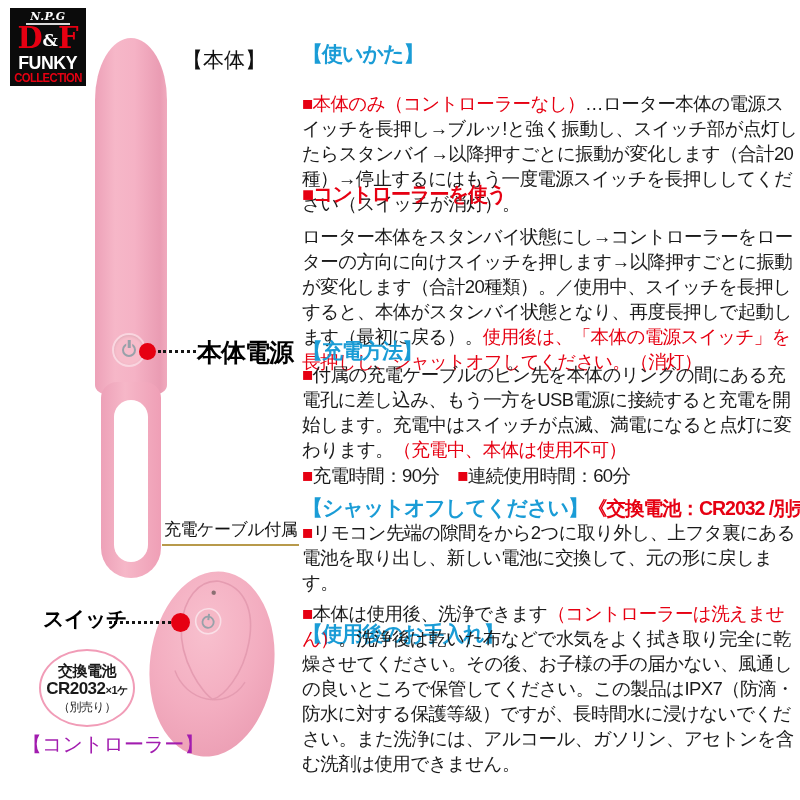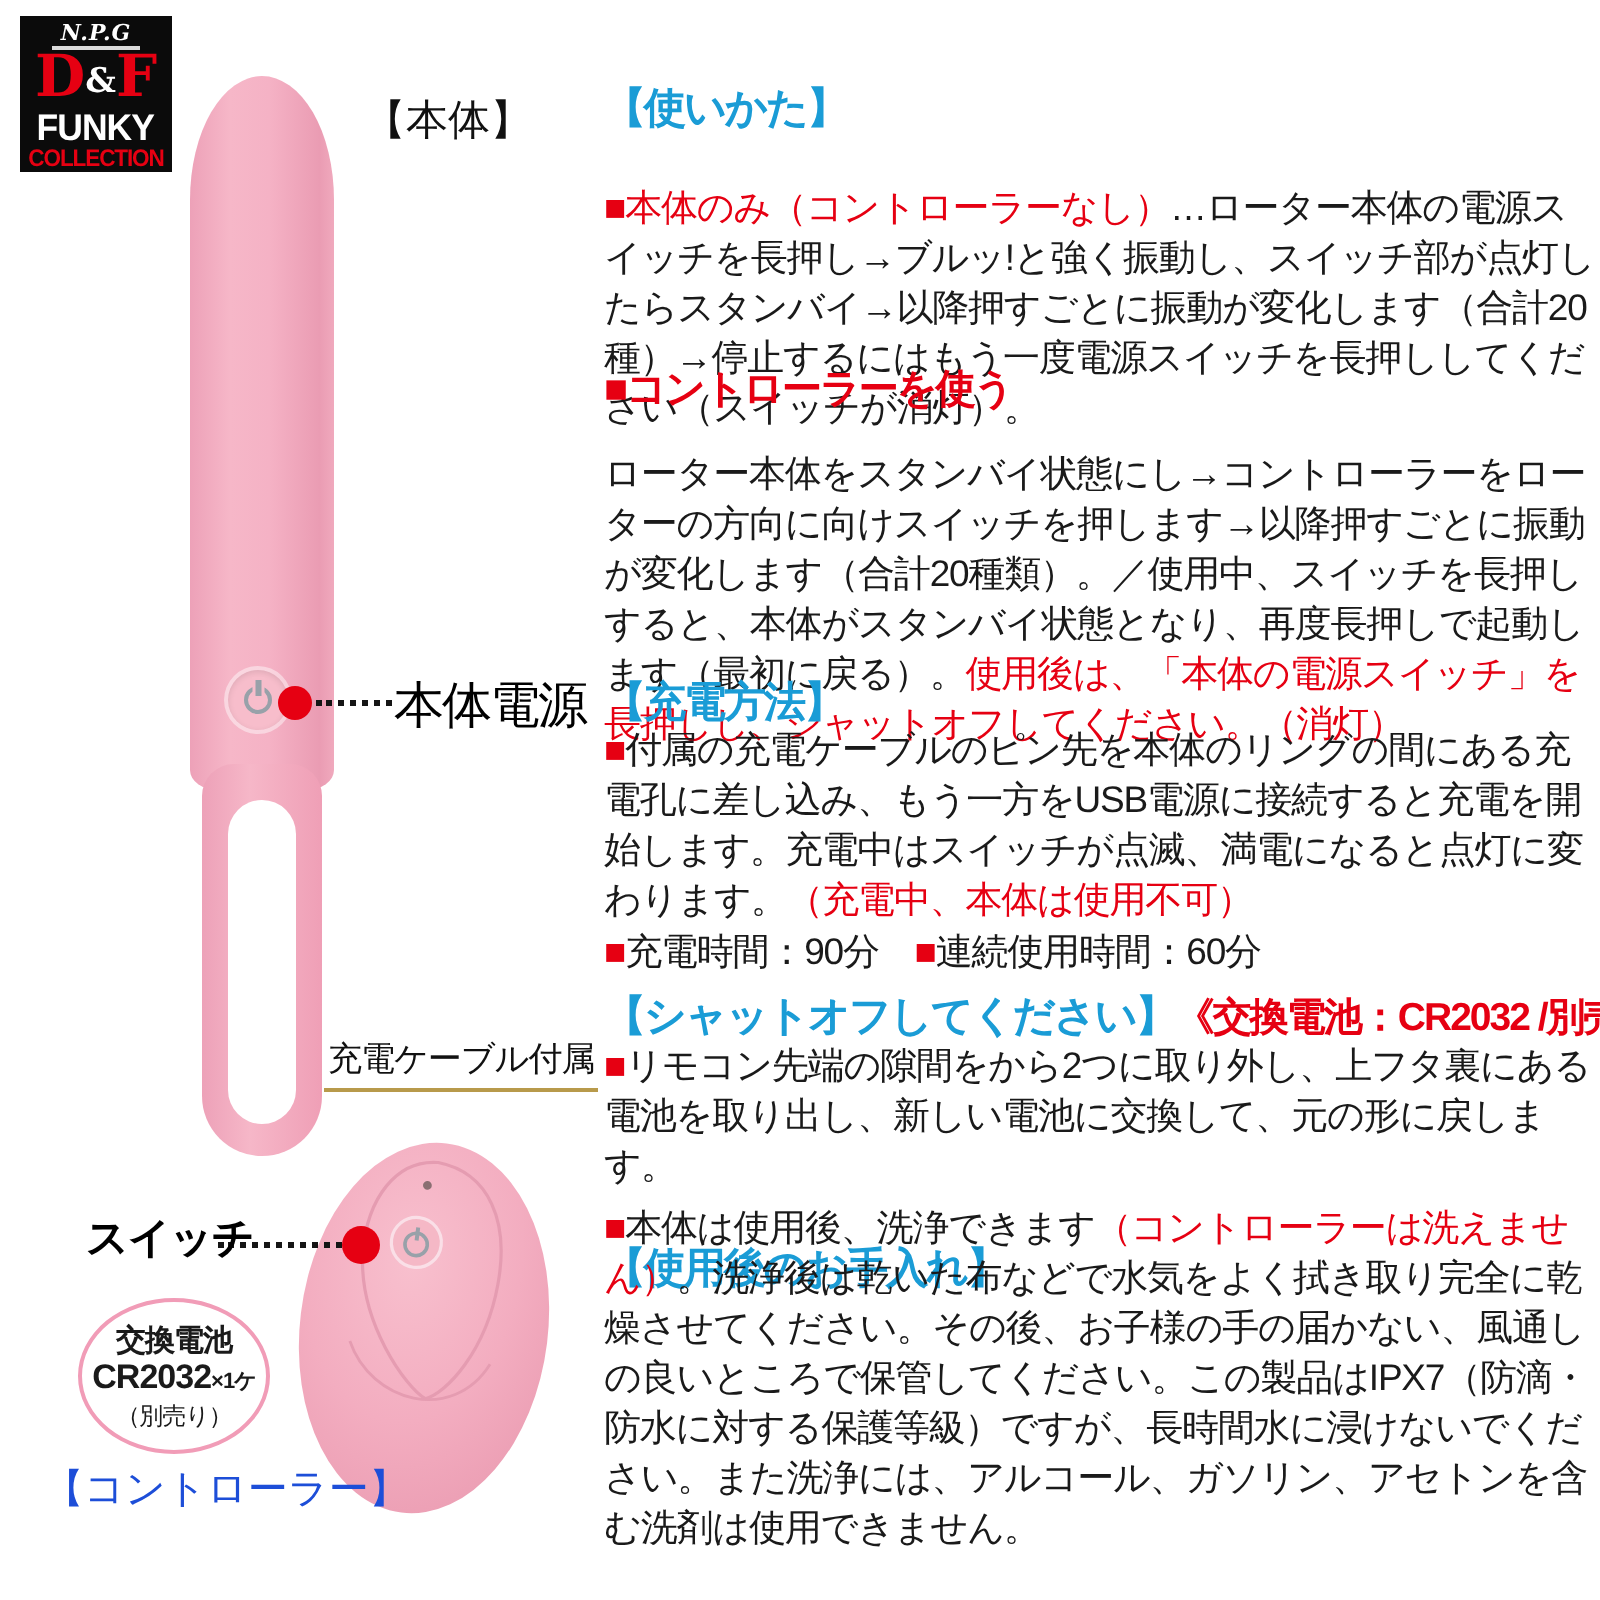--- a/index.html
+++ b/index.html
@@ -22,42 +22,42 @@
             color:#fff;font-size:11px;line-height:11px;letter-spacing:.5px;}
   .logo-rule{width:44px;height:2px;background:#fff;margin-top:1px;opacity:.85;}
   .logo-df{font-family:"DejaVu Serif","Liberation Serif",serif;font-weight:bold;color:var(--accent-red);
            font-size:29px;line-height:27px;margin-top:0;}
   .logo-df .amp{color:#fff;font-size:17px;vertical-align:2px;}
   .logo-funky{color:#fff;font-weight:bold;font-size:18.5px;line-height:18px;letter-spacing:-.5px;transform:scaleX(.96);}
   .logo-collection{color:var(--accent-red);font-weight:bold;font-size:12px;line-height:13px;letter-spacing:-.6px;transform:scaleX(.94);}
 
   
   .lbl-body{position:absolute;left:182px;top:46px;font-size:21px;color:#111;letter-spacing:0;}
-  .lbl-controller{position:absolute;left:22px;top:731px;font-size:20px;color:#1d4ed8;}
+  .lbl-controller{position:absolute;left:22px;top:731px;font-size:20px;color:#a21caf;}
 
   .rod-body{position:absolute;left:95px;top:38px;width:72px;height:357px;
             background:linear-gradient(90deg,#eda1b8 0%,#f6b7c8 28%,#f5b2c5 55%,#ea9cb3 90%,#f0a9bd 100%);
             border-radius:36px 36px 14px 14px / 62px 62px 10px 10px;}
   .rod-loop{position:absolute;left:101px;top:382px;width:60px;height:196px;
             background:linear-gradient(90deg,#eda1b8 0%,#f6b7c8 40%,#ef9fb6 100%);
             border-radius:16px 16px 30px 30px;}
   .rod-loop-hole{position:absolute;left:114px;top:400px;width:34px;height:162px;background:#fff;border-radius:17px;}
   .rod-button{position:absolute;left:114px;top:335px;width:30px;height:30px;border-radius:50%;
               background:#f7bdcb;box-shadow:0 0 0 2px rgba(255,255,255,.45), inset 0 1px 3px rgba(0,0,0,.10);
               display:flex;align-items:center;justify-content:center;}
   .pwr-glyph{position:relative;width:14px;height:14px;border:2px solid #98a1a9;border-radius:50%;}
   .pwr-glyph::before{content:"";position:absolute;left:50%;top:-5px;transform:translateX(-50%);
                      width:2.5px;height:8px;background:#98a1a9;box-shadow:0 0 0 1.5px #f7bdcb;}
   .red-dot{position:absolute;border-radius:50%;background:var(--accent-red);}
   .dot-main{left:139px;top:343px;width:17px;height:17px;}
   .dot-ctrl{left:171px;top:613px;width:19px;height:19px;}
   .leader{position:absolute;height:0;border-top:3px dotted #151515;}
   .leader-main{left:158px;top:350px;width:38px;}
   .leader-ctrl{left:109px;top:621px;width:62px;}
-  .lbl-power{position:absolute;left:197px;top:336px;font-size:25px;font-weight:normal;letter-spacing:-1px;color:#000;}
+  .lbl-power{position:absolute;left:197px;top:336px;font-size:25px;font-weight:bold;letter-spacing:-1px;color:#000;}
   .lbl-switch{position:absolute;left:43px;top:605px;font-size:21px;font-weight:bold;letter-spacing:-.5px;color:#000;}
   .lbl-cable{position:absolute;left:162px;top:518px;font-size:17px;letter-spacing:-.5px;color:#111;
              border-bottom:2px solid var(--gold);padding:0 2px 3px 2px;}
 
   .ctrl-svg{position:absolute;left:147px;top:568px;width:130px;height:192px;}
 
   .badge{position:absolute;left:39px;top:649px;width:96px;height:78px;border:2.5px solid var(--badge-outline);
          border-radius:50%;display:flex;flex-direction:column;align-items:center;justify-content:center;background:#fff;}
   .badge-l1{font-size:15px;font-weight:bold;line-height:17px;letter-spacing:-.5px;}
   .badge-l2{font-size:17px;font-weight:bold;line-height:19px;letter-spacing:-.5px;}

